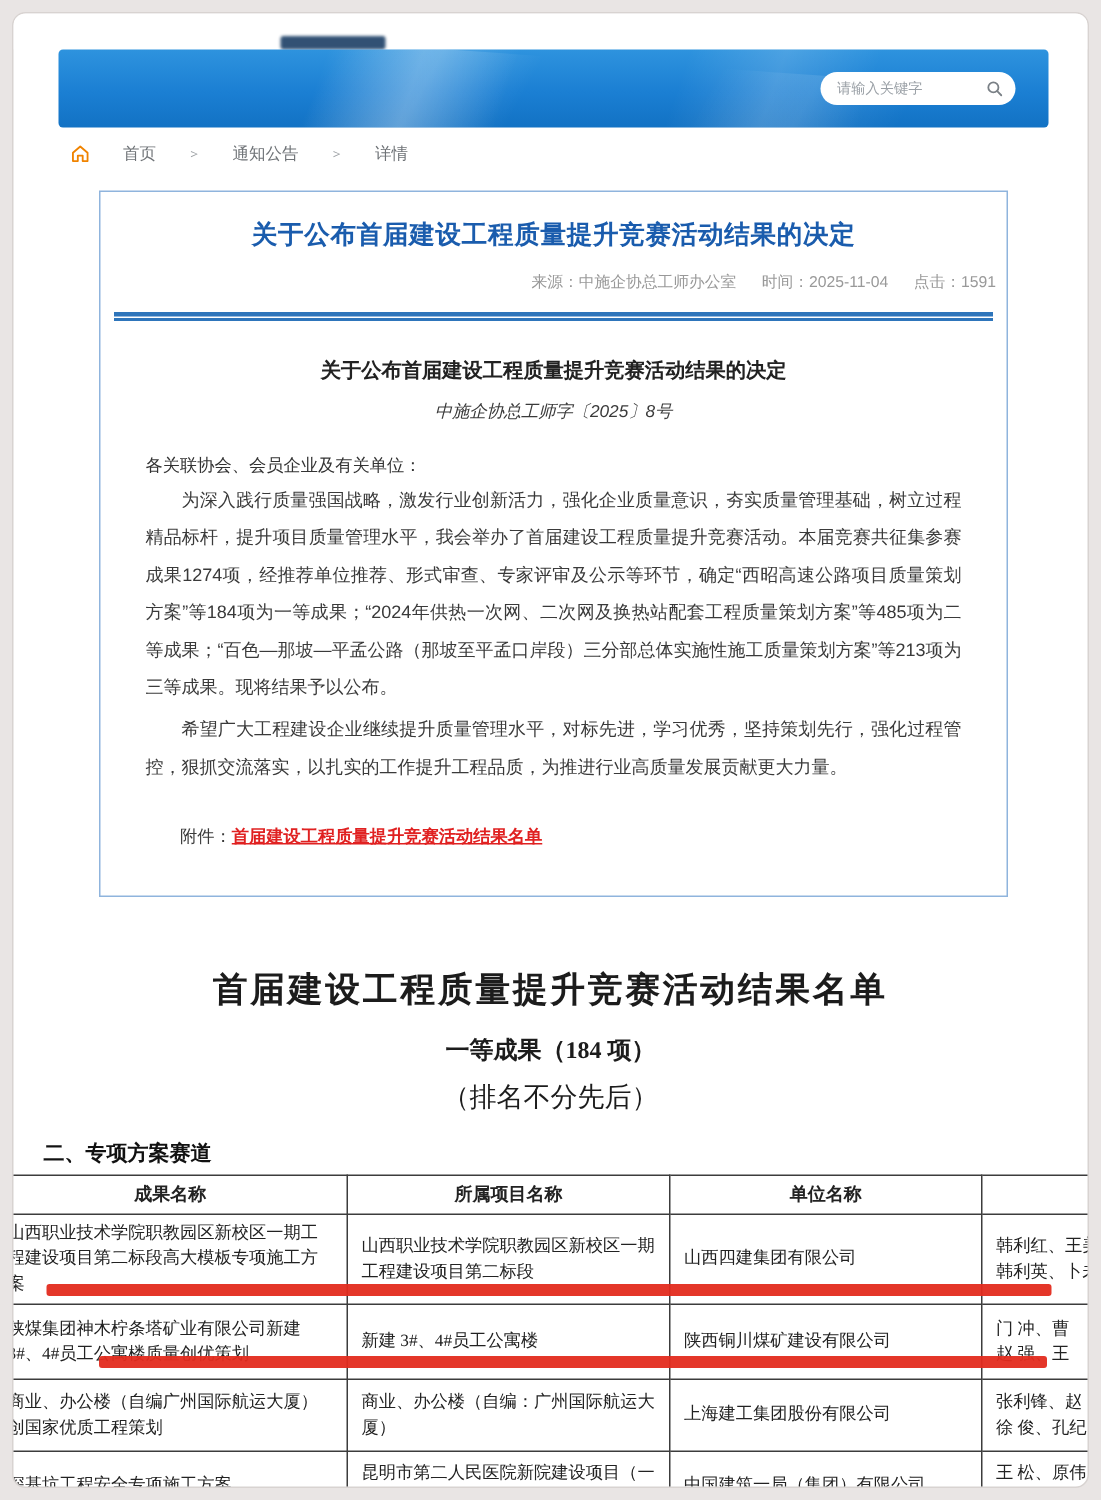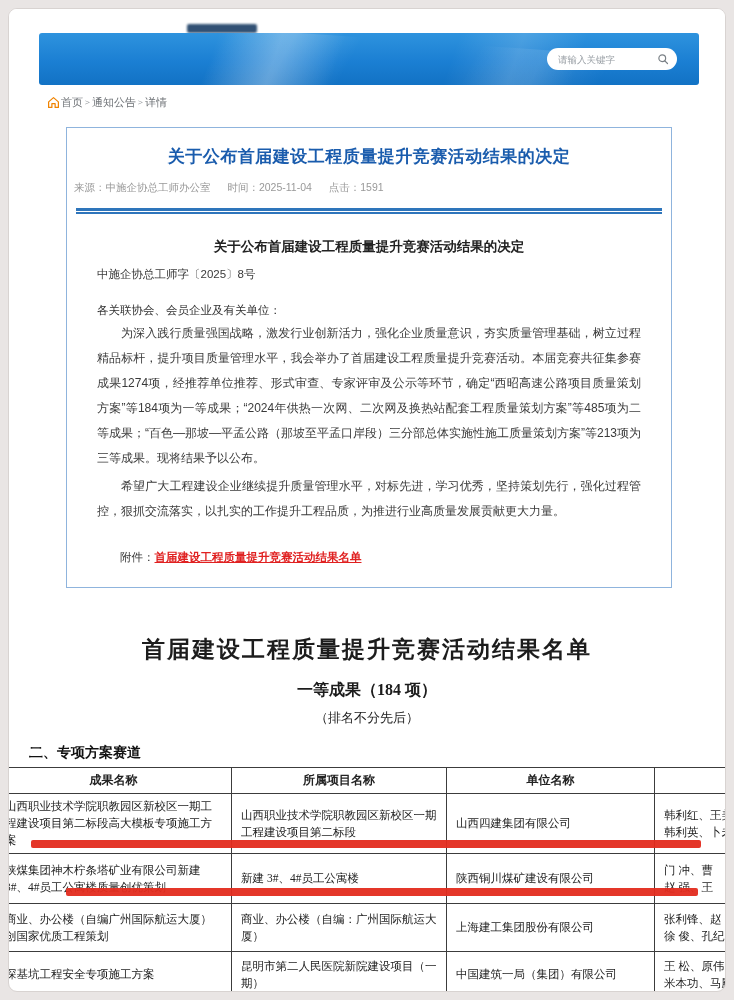--- a/index.html
+++ b/index.html
@@ -43,67 +43,67 @@
   }
   .search-pill input {
     border:none; outline:none; flex:1; font-size:9.5px; color:#555;
     background:transparent; min-width:0;
     font-family:"Liberation Sans","DejaVu Sans",sans-serif;
   }
   .search-pill input::placeholder { color:#9aa0a6; }
   .search-icon-svg { width:12px; height:12px; flex:0 0 auto; }
   
   .breadcrumb {
-    height:34px; display:flex; align-items:center; gap:0;
+    height:34px; display:flex; align-items:center; gap:21px;
     padding-left:38px; font-size:11px; color:#6f7377;
   }
   .crumb { cursor:pointer; }
   .crumb-sep { color:#9a9ea2; font-size:9px; }
   .home-icon-svg { width:13px; height:13px; margin-right:1px; }
   
   .article-box {
     margin:8px 53px 0 57px;
     border:1px solid #8fb4dd;
-    padding-bottom:22px;
+    padding-bottom:32px;
   }
   .article-title {
     margin-top:17px; text-align:center;
     color:#1a5cad; font-size:17px; font-weight:bold; letter-spacing:.5px;
   }
   .article-meta {
-    margin-top:13px; text-align:left;
+    margin-top:13px; text-align:right;
     font-size:10.5px; color:#999;
   }
   .article-meta span { margin:0 7px; }
   .title-divider {
     margin:13px 9px 0 9px; height:6px;
     border-top:3px solid #2e75bb; border-bottom:2px solid #2e75bb;
   }
   .doc-body { padding:0 30px; color:#333; }
   .doc-title {
     margin-top:24px; text-align:center;
     font-size:13.5px; font-weight:bold; color:#222;
   }
-  .doc-number { margin-top:11px; text-align:left; font-size:11.5px; color:#3a3a3a; }
+  .doc-number { margin-top:11px; text-align:center; font-size:11.5px; color:#3a3a3a;font-style:italic; }
   .doc-salutation { margin-top:21px; font-size:11.5px; color:#333; }
   .doc-para {
     margin-top:3px; font-size:12px; line-height:25px;
     text-align:justify; text-indent:2em; color:#3a3a3a;
   }
   .doc-attachment { margin-top:26px; font-size:11.5px; padding-left:2em; color:#3a3a3a; }
   .attachment-link {
     color:#e02121; text-decoration:underline; font-weight:bold; cursor:pointer;
   }
   
   .preview { text-align:center; font-family:"Liberation Serif","DejaVu Serif",serif; color:#1c1c1c; }
   .preview-title {
     margin-top:46px; font-size:23px; font-weight:bold; letter-spacing:2px;
   }
   .preview-subtitle { margin-top:15px; font-size:16px; font-weight:bold;text-align:center; }
-  .preview-note { margin-top:8px; font-size:13px; }
+  .preview-note { margin-top:8px; font-size:18px; }
   .section-heading {
     text-align:left; margin:17px 0 5px 20px;
     font-size:14px; font-weight:bold; color:#111;
     font-family:Liberation Sans, sans-serif;
   }
   .table-wrap { position:relative; margin-left:-14px; width:1000px; }
   table.results {
     border-collapse:collapse; table-layout:fixed; width:1000px;
     font-size:11.5px; color:#222; font-family:"Liberation Serif","DejaVu Serif",serif;
   }

